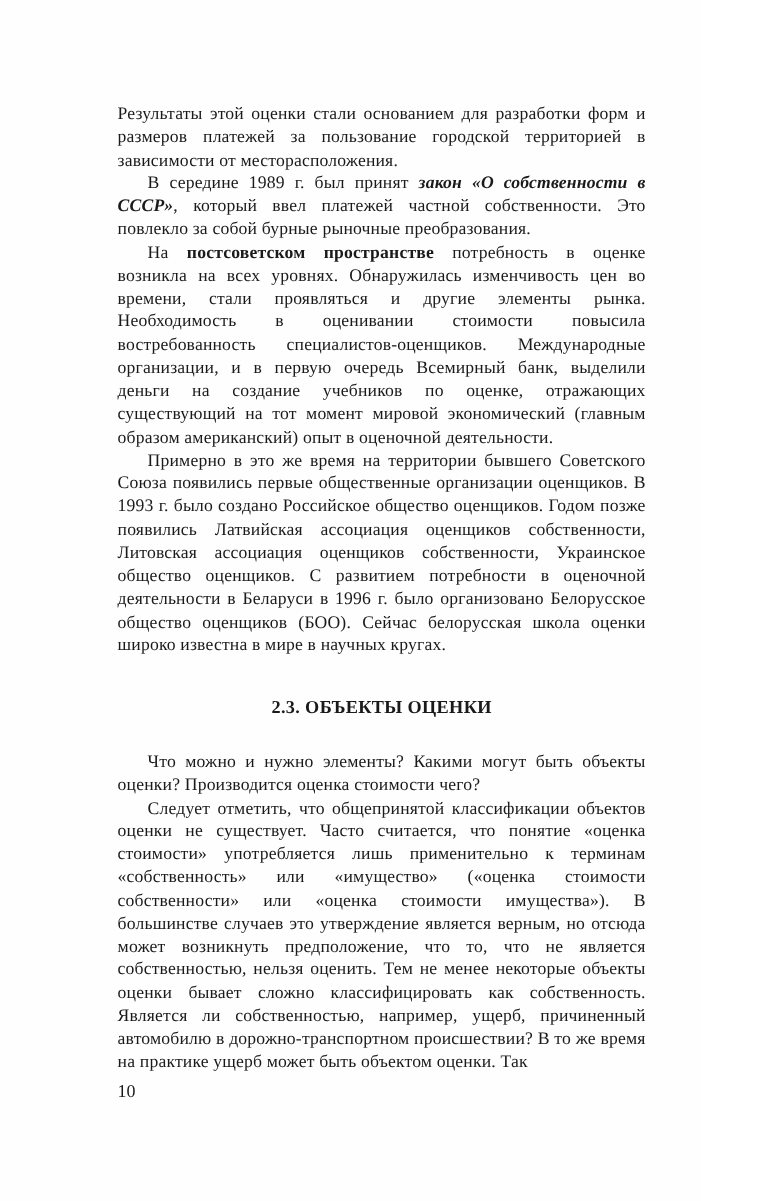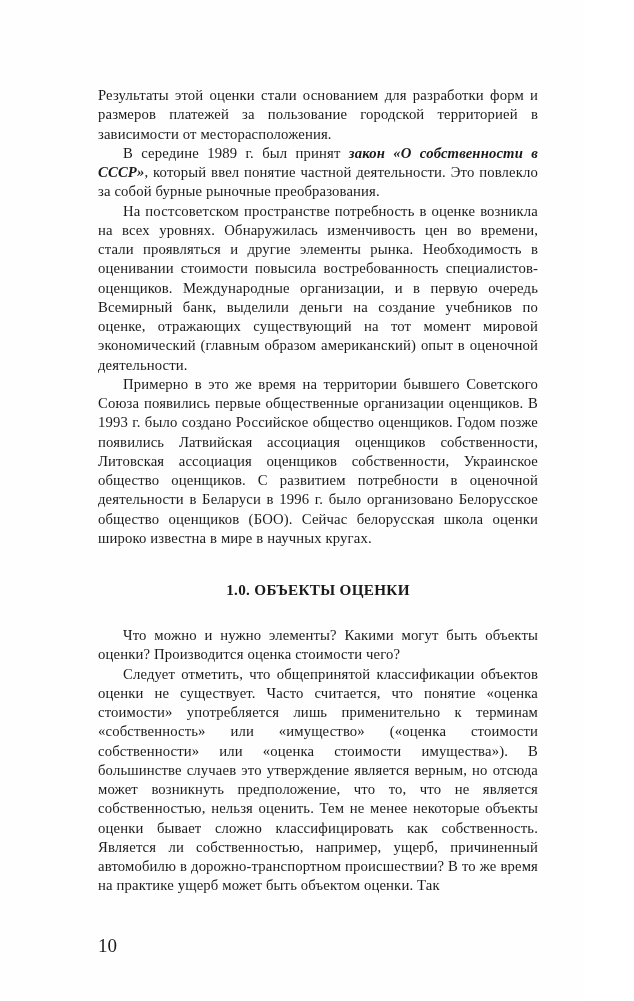--- a/index.html
+++ b/index.html
@@ -46,44 +46,44 @@
     text-align: center;
     font-size: 15.2px;
     font-weight: bold;
     letter-spacing: 0.02em;
   }
   .gap-before-heading { height: 33px; }
   .gap-after-heading { height: 27px; }
   .folio {
     position: absolute;
     left: 98px;
-    top: 936px;
-    font-size: 19px;
+    top: 903px;
+    font-size: 15px;
     line-height: 1;
   }
-  b, .bold { font-weight: normal; margin-top: 40px; }
+  b, .bold { font-weight: bold; margin-top: 40px; }
   .bolditalic { font-weight: bold; font-style: italic; }
 </style>
 </head>
 <body>
 
 <div class="page">
   <div class="content">
 
     <p class="para"><span>Результаты этой оценки стали основанием для разработки форм и размеров платежей за пользование городской территорией в зависимости от месторасположения.</span></p>
 
-    <p class="para indent"><span>В середине 1989 г. был принят </span><span class="bolditalic">закон «О собственности в СССР»</span><span>, который ввел понятие частной деятельности. Это повлекло за собой бурные рыночные преобразования.</span></p>
+    <p class="para indent"><span>В середине 1989 г. был принят </span><span class="bolditalic">закон «О собственности в СССР»</span><span>, который ввел платежей частной собственности. Это повлекло за собой бурные рыночные преобразования.</span></p>
 
     <p class="para indent"><span>На </span><span class="bold">постсоветском пространстве</span><span> потребность в оценке возникла на всех уровнях. Обнаружилась изменчивость цен во времени, стали проявляться и другие элементы рынка. Необходимость в оценивании стоимости повысила востребованность специалистов-оценщиков. Международные организации, и в первую очередь Всемирный банк, выделили деньги на создание учебников по оценке, отражающих существующий на тот момент мировой экономический (главным образом американский) опыт в оценочной деятельности.</span></p>
 
     <p class="para indent"><span>Примерно в это же время на территории бывшего Советского Союза появились первые общественные организации оценщиков. В 1993 г. было создано Российское общество оценщиков. Годом позже появились Латвийская ассоциация оценщиков собственности, Литовская ассоциация оценщиков собственности, Украинское общество оценщиков. С развитием потребности в оценочной деятельности в Беларуси в 1996 г. было организовано Белорусское общество оценщиков (БОО). Сейчас белорусская школа оценки широко известна в мире в научных кругах.</span></p>
 
     <div class="gap-before-heading"></div>
 
-    <h2 class="heading">1.0. ОБЪЕКТЫ ОЦЕНКИ</h2>
+    <h2 class="heading">2.3. ОБЪЕКТЫ ОЦЕНКИ</h2>
 
     <div class="gap-after-heading"></div>
 
     <p class="para indent"><span>Что можно и нужно элементы? Какими могут быть объекты оценки? Производится оценка стоимости чего?</span></p>
 
     <p class="para indent"><span>Следует отметить, что общепринятой классификации объектов оценки не существует. Часто считается, что понятие «оценка стоимости» употребляется лишь применительно к терминам «собственность» или «имущество» («оценка стоимости собственности» или «оценка стоимости имущества»). В большинстве случаев это утверждение является верным, но отсюда может возникнуть предположение, что то, что не является собственностью, нельзя оценить. Тем не менее некоторые объекты оценки бывает сложно классифицировать как собственность. Является ли собственностью, например, ущерб, причиненный автомобилю в дорожно-транспортном происшествии? В то же время на практике ущерб может быть объектом оценки. Так</span></p>
 
   </div>
 
   <div class="folio">10</div>

